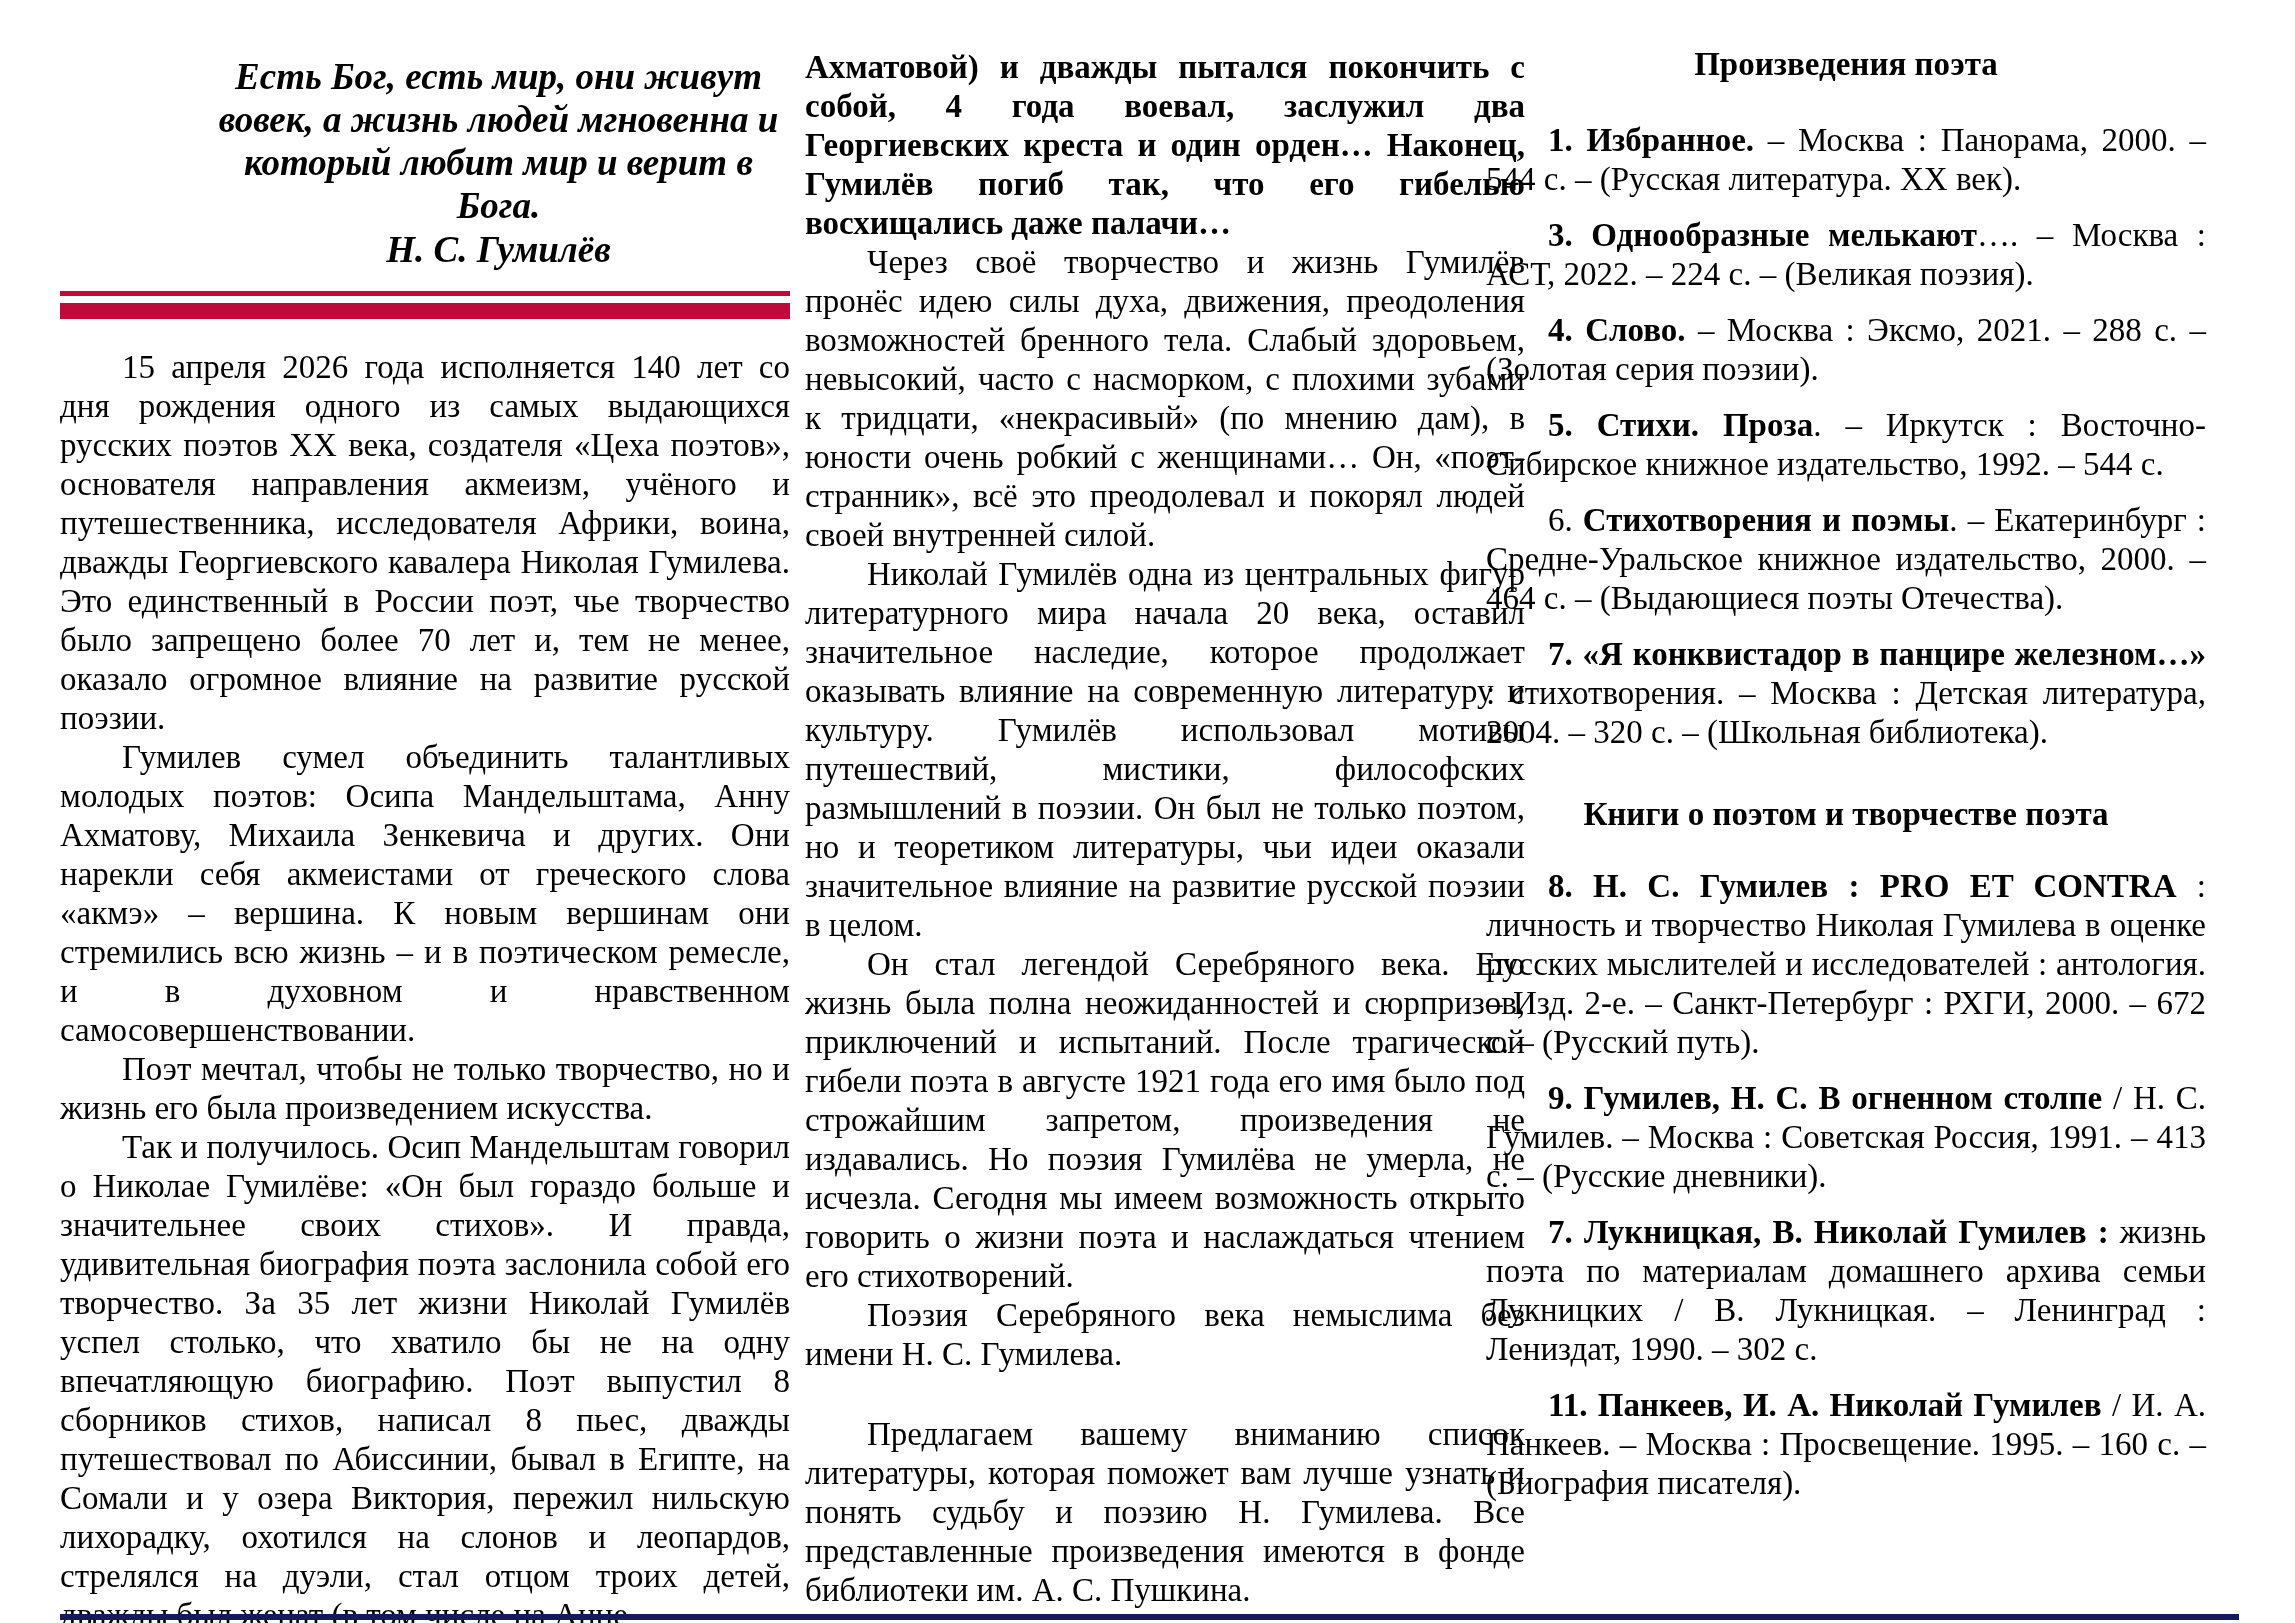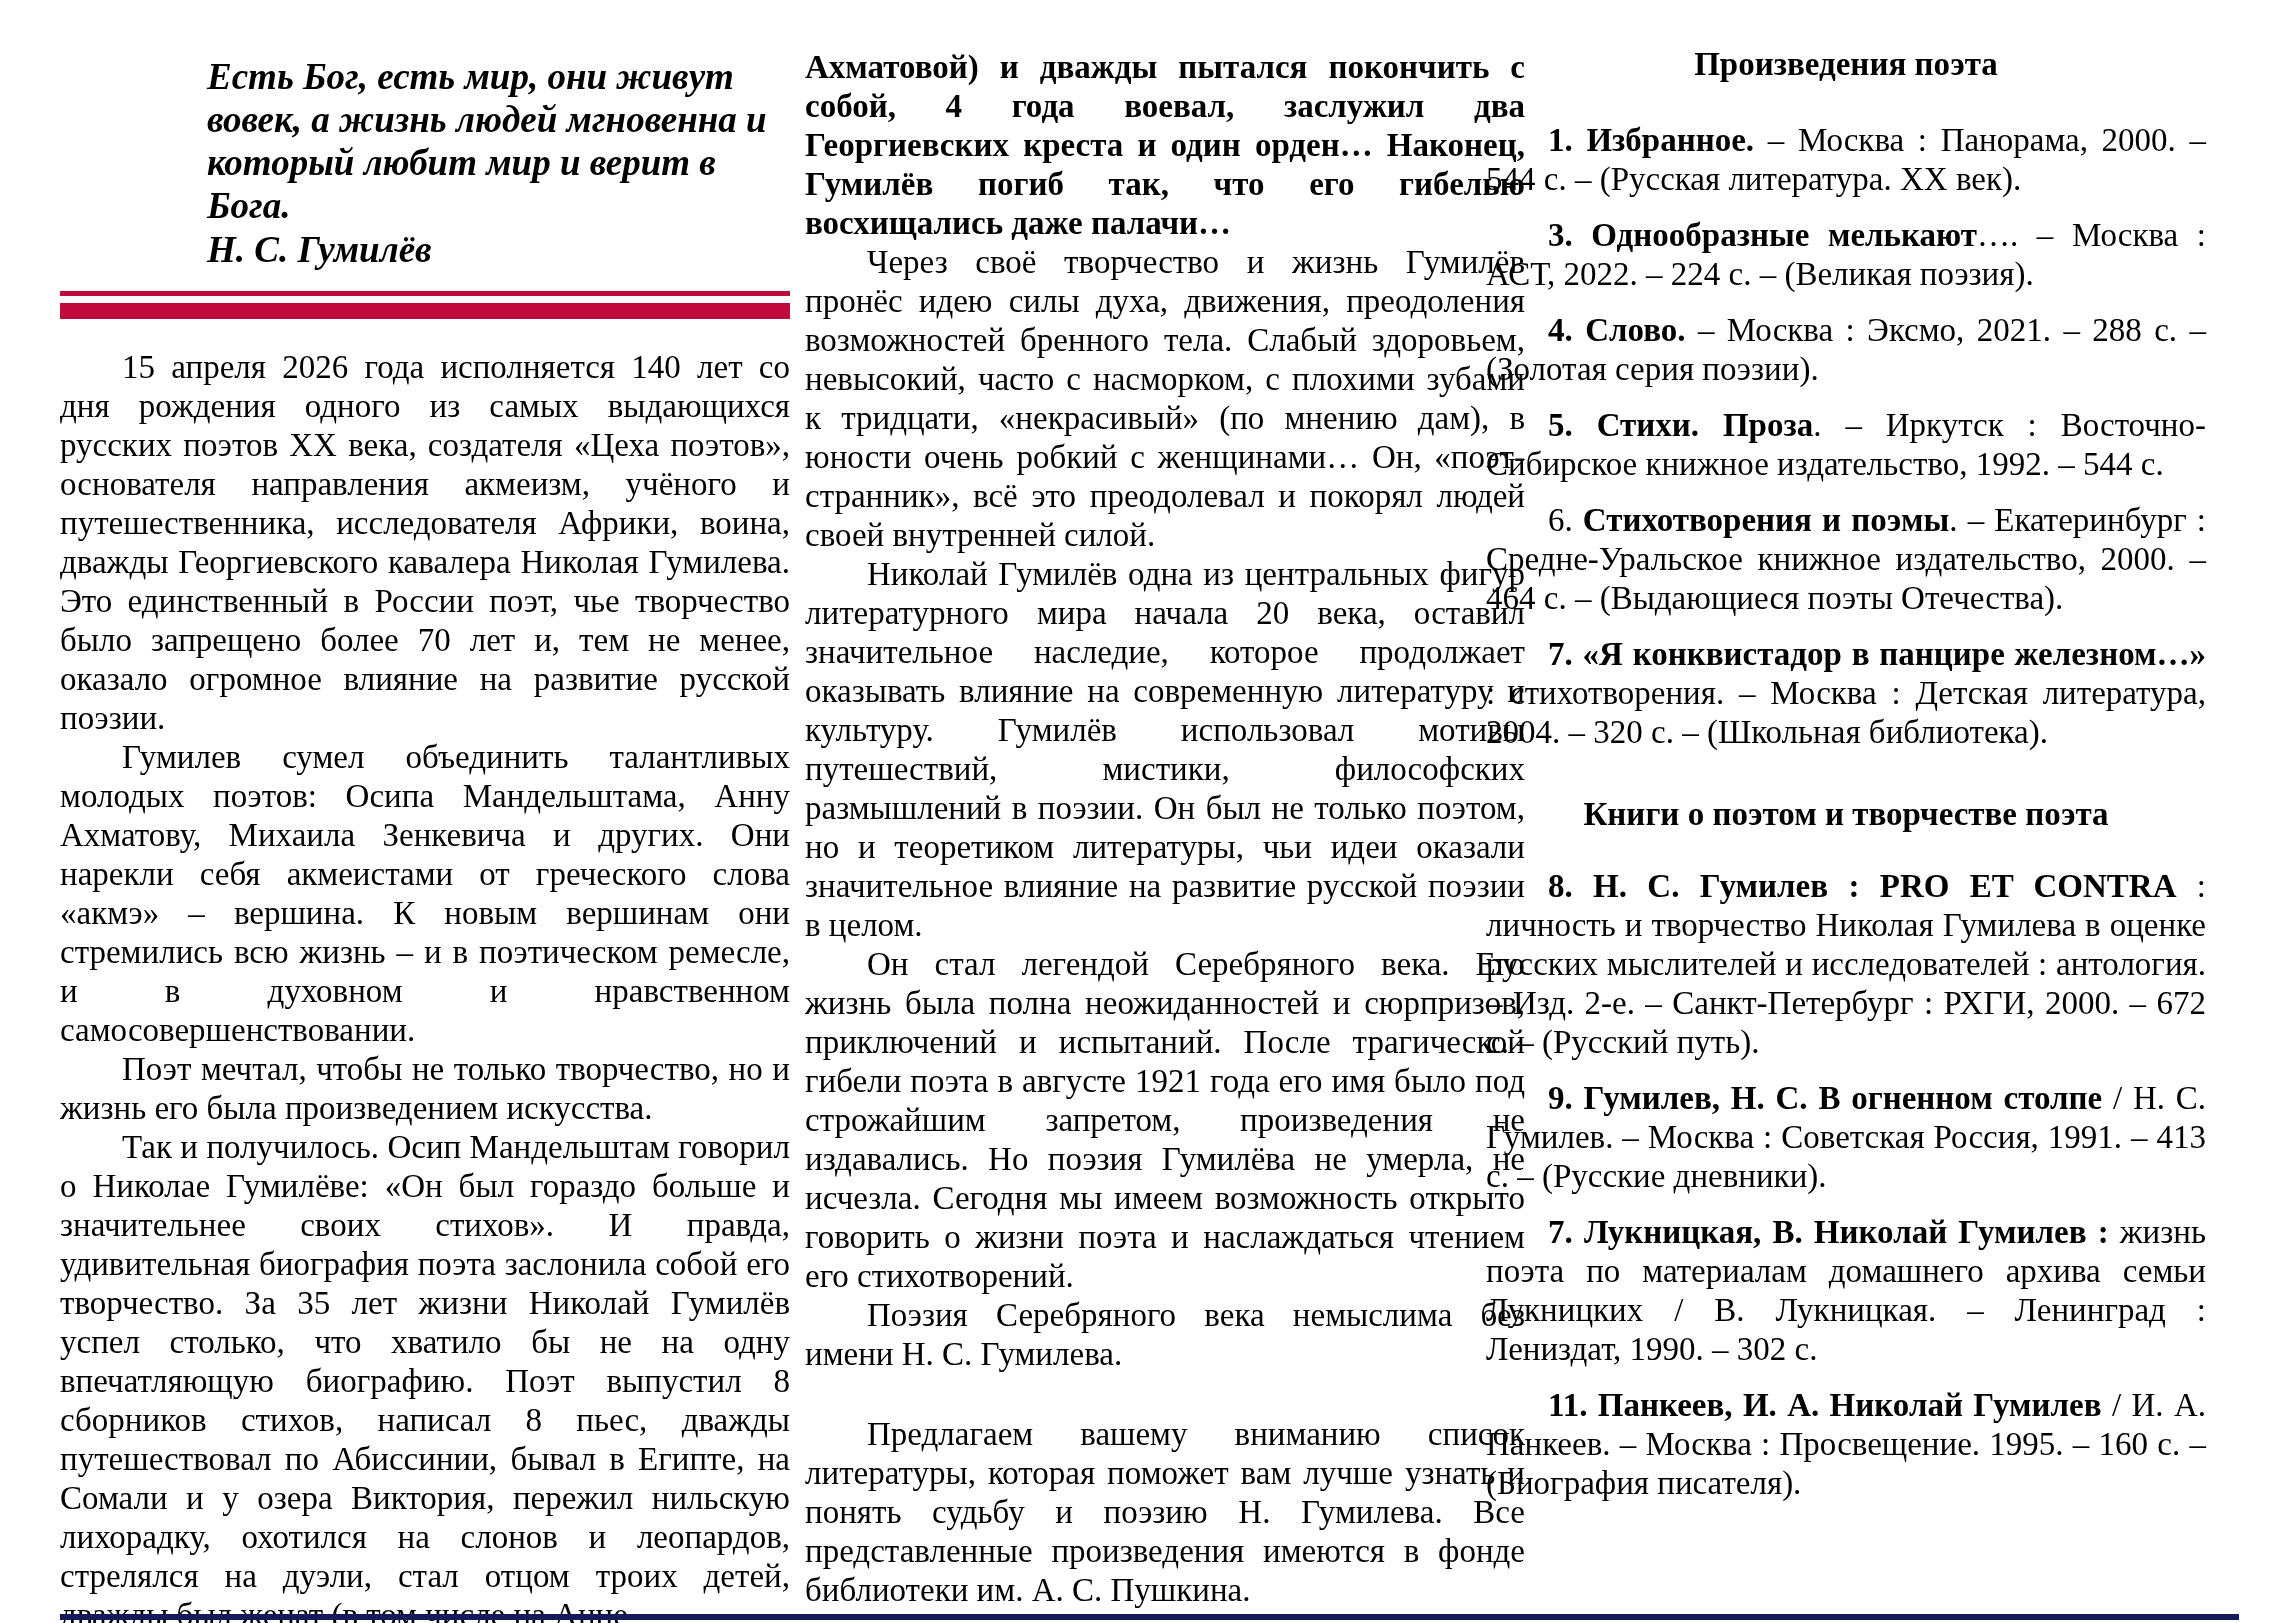--- a/index.html
+++ b/index.html
@@ -11,20 +11,21 @@
     color:#000;
     overflow:hidden;
   }
   .col{position:absolute;top:38px;}
   .col-left{left:60px;width:730px;}
   .col-mid{left:805px;width:720px;top:48px;}
   .col-right{left:1486px;width:720px;}
   
   .epigraph{
     margin:17px 0 20px 147px;
+    text-align:center;
     font-weight:bold;font-style:italic;
     font-size:37px;line-height:43px;
   }
   .epigraph-attr{margin-top:1.3px;}
   
   .rule-thin{height:4.6px;background:#c00a3c;margin:13px 0 7.2px 0;}
   .rule-thick{height:15.7px;background:#c00a3c;margin:0 0 29px 0;}
   
   .para{
     margin:0;

